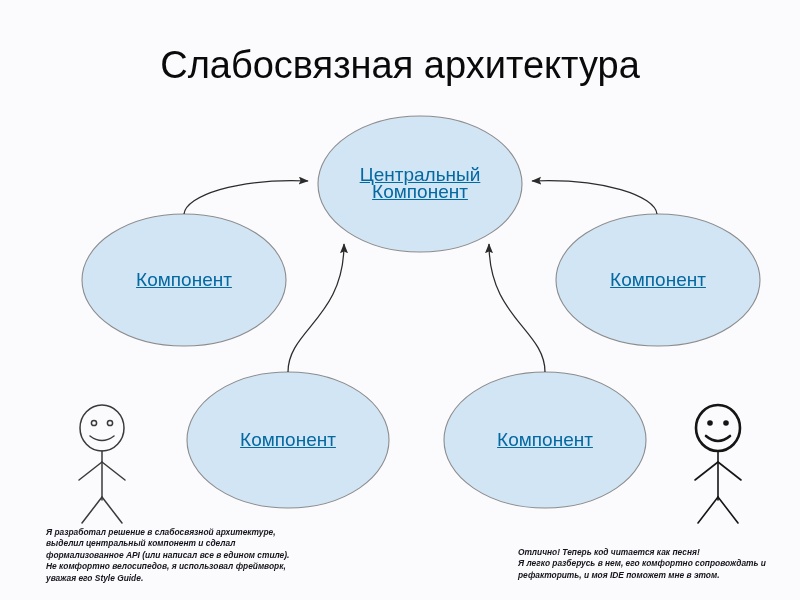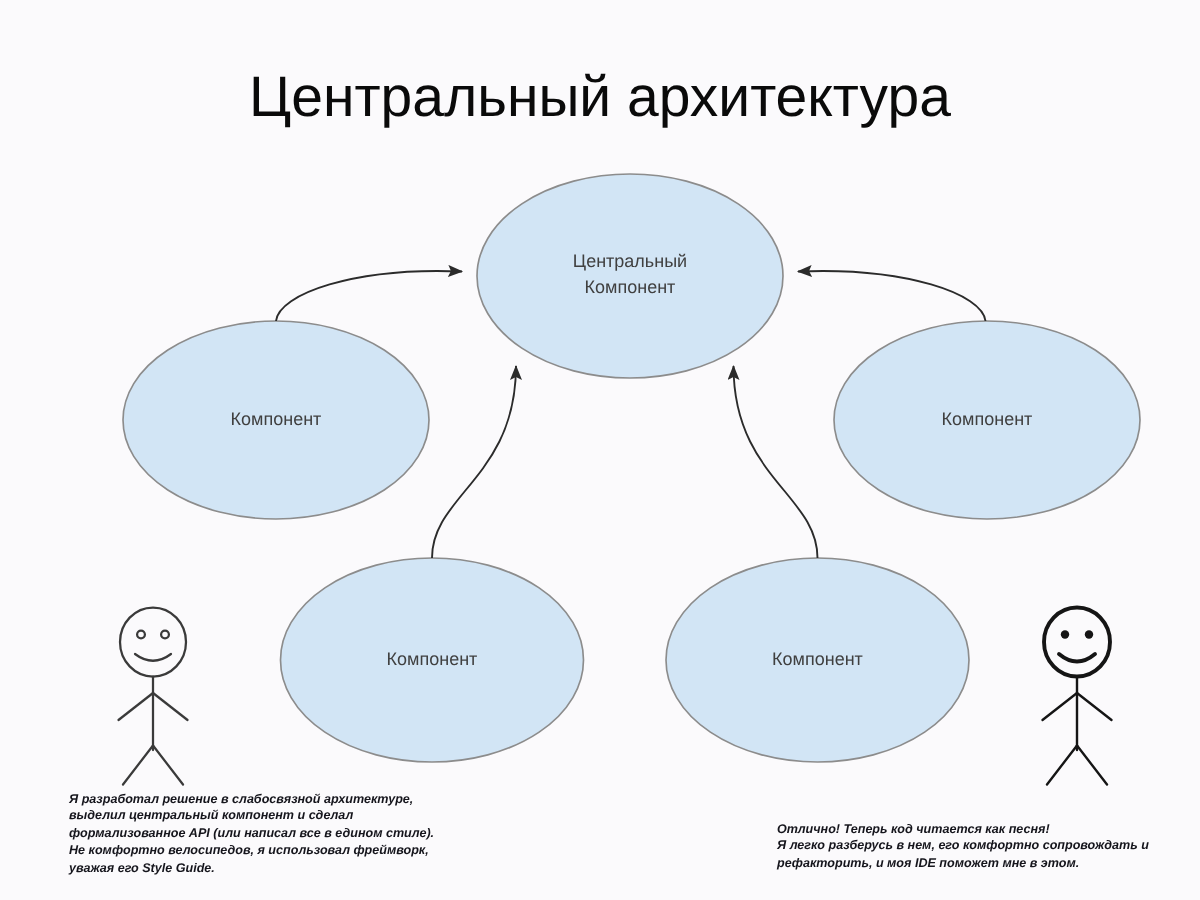--- a/index.html
+++ b/index.html
@@ -38,45 +38,46 @@
   .stage {
     position: absolute;
     left: 0;
     top: 0;
     width: 800px;
     height: 600px;
   }
   .node-label {
     position: absolute;
     text-align: center;
-    font-size: 12px;
-    color: #404040;
+    font-size: 19px;
+    color: #0369a1;
     line-height: 17px;
     pointer-events: none;
     white-space: pre-line;
+    text-decoration: underline;
   }
   .caption {
     position: absolute;
     font-family: "Liberation Sans", sans-serif;
     font-style: italic;
     font-weight: bold;
     font-size: 8.4px;
     line-height: 11.4px;
     color: #15151c;
     white-space: pre-line;
   }
   #caption-left  { left: 46px;  top: 527px; width: 300px; }
   #caption-right { left: 518px; top: 547px; width: 290px; }
 </style>
 </head>
 <body>
 
 <div id="slide">
 
-  <div id="title">Центральный архитектура</div>
+  <div id="title">Слабосвязная архитектура</div>
 
   <svg class="stage" viewBox="0 0 800 600" width="800" height="600" xmlns="http://www.w3.org/2000/svg">
     <defs>
       <marker id="ah" markerWidth="9" markerHeight="9" refX="7.4" refY="3.2" orient="auto" markerUnits="strokeWidth">
         <path d="M0,0 L8,3.2 L0,6.4 L1.5,3.2 Z" fill="#2b2b2b"></path>
       </marker>
     </defs>
 
     <ellipse cx="420" cy="184" rx="102" ry="68" fill="#d2e5f5" stroke="#8c8c8c" stroke-width="1.1"></ellipse>
 

